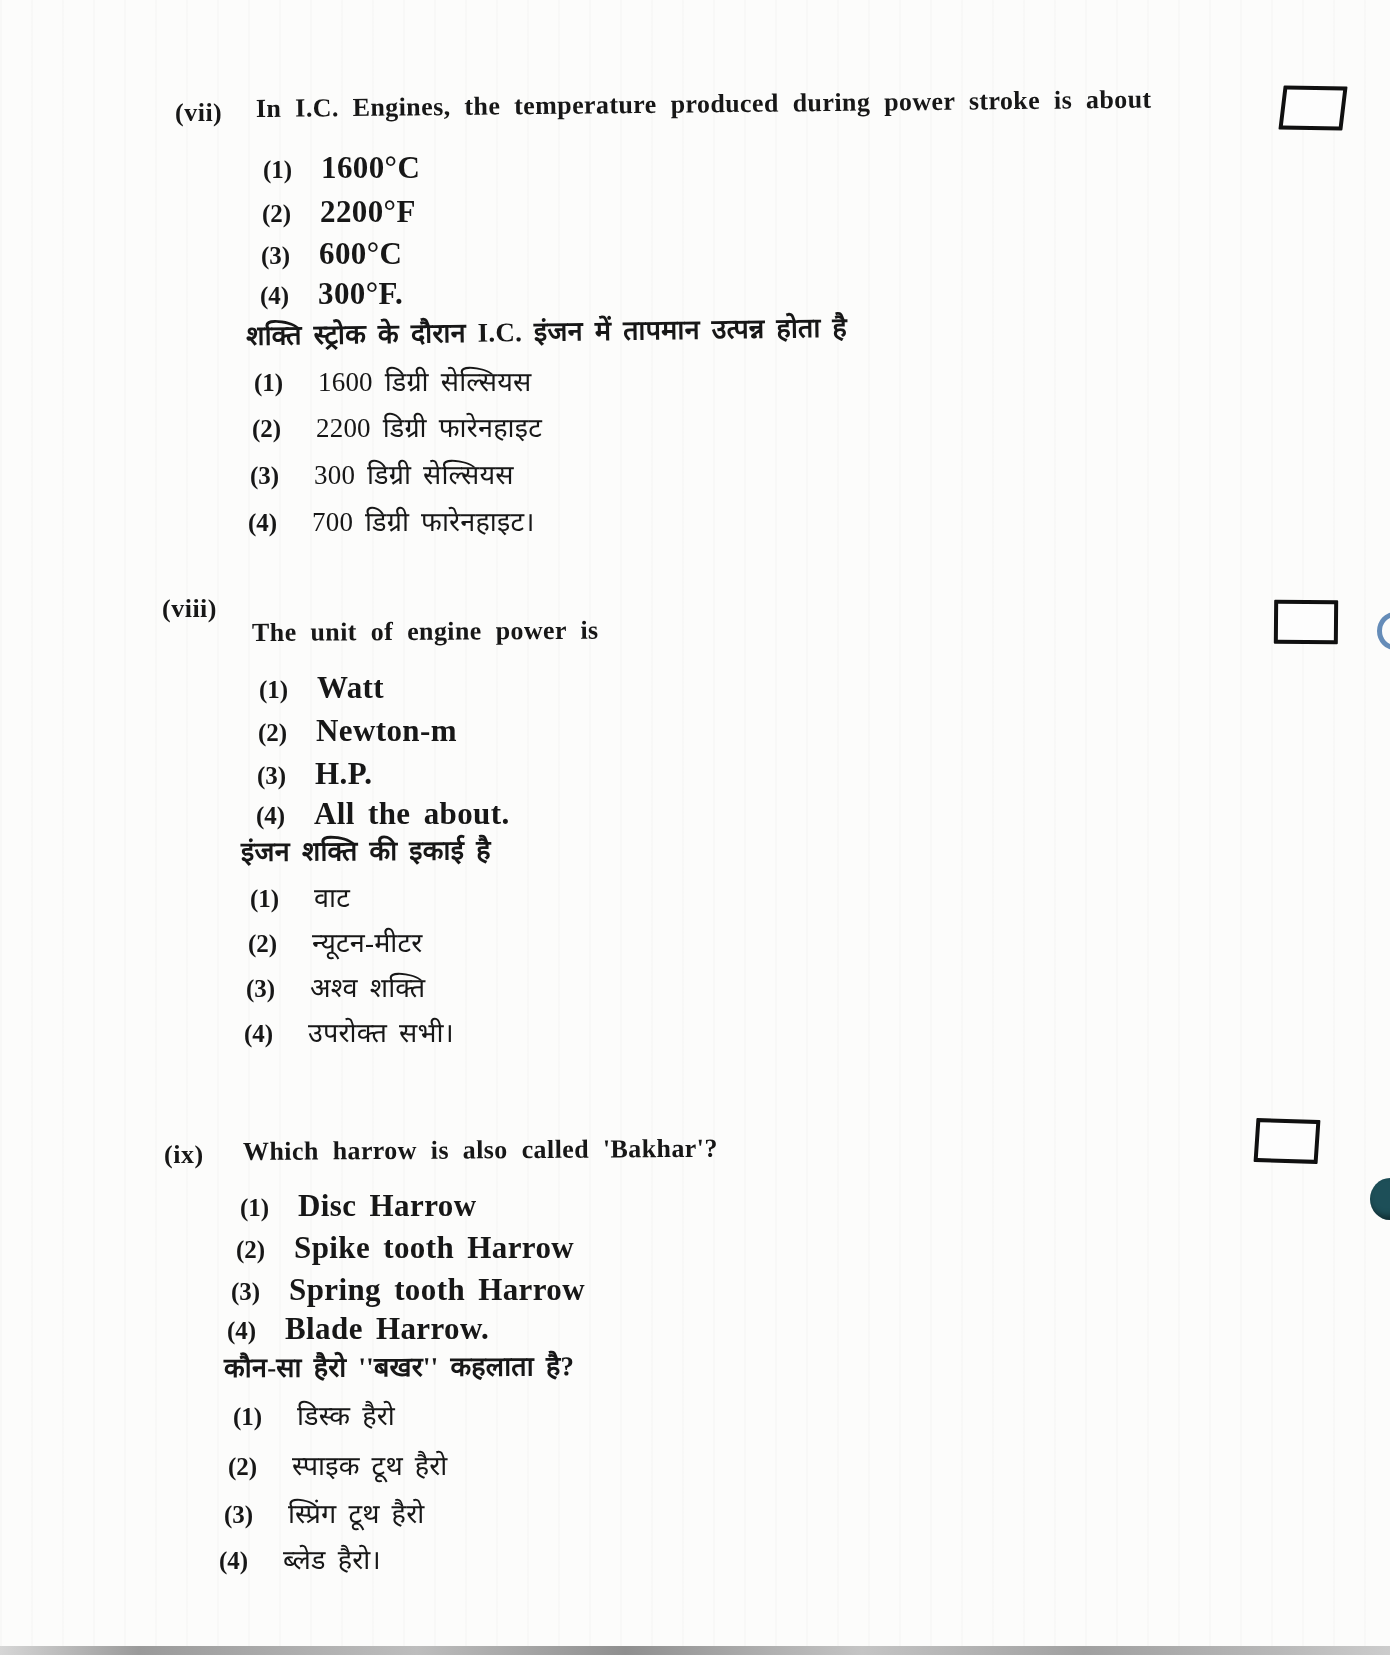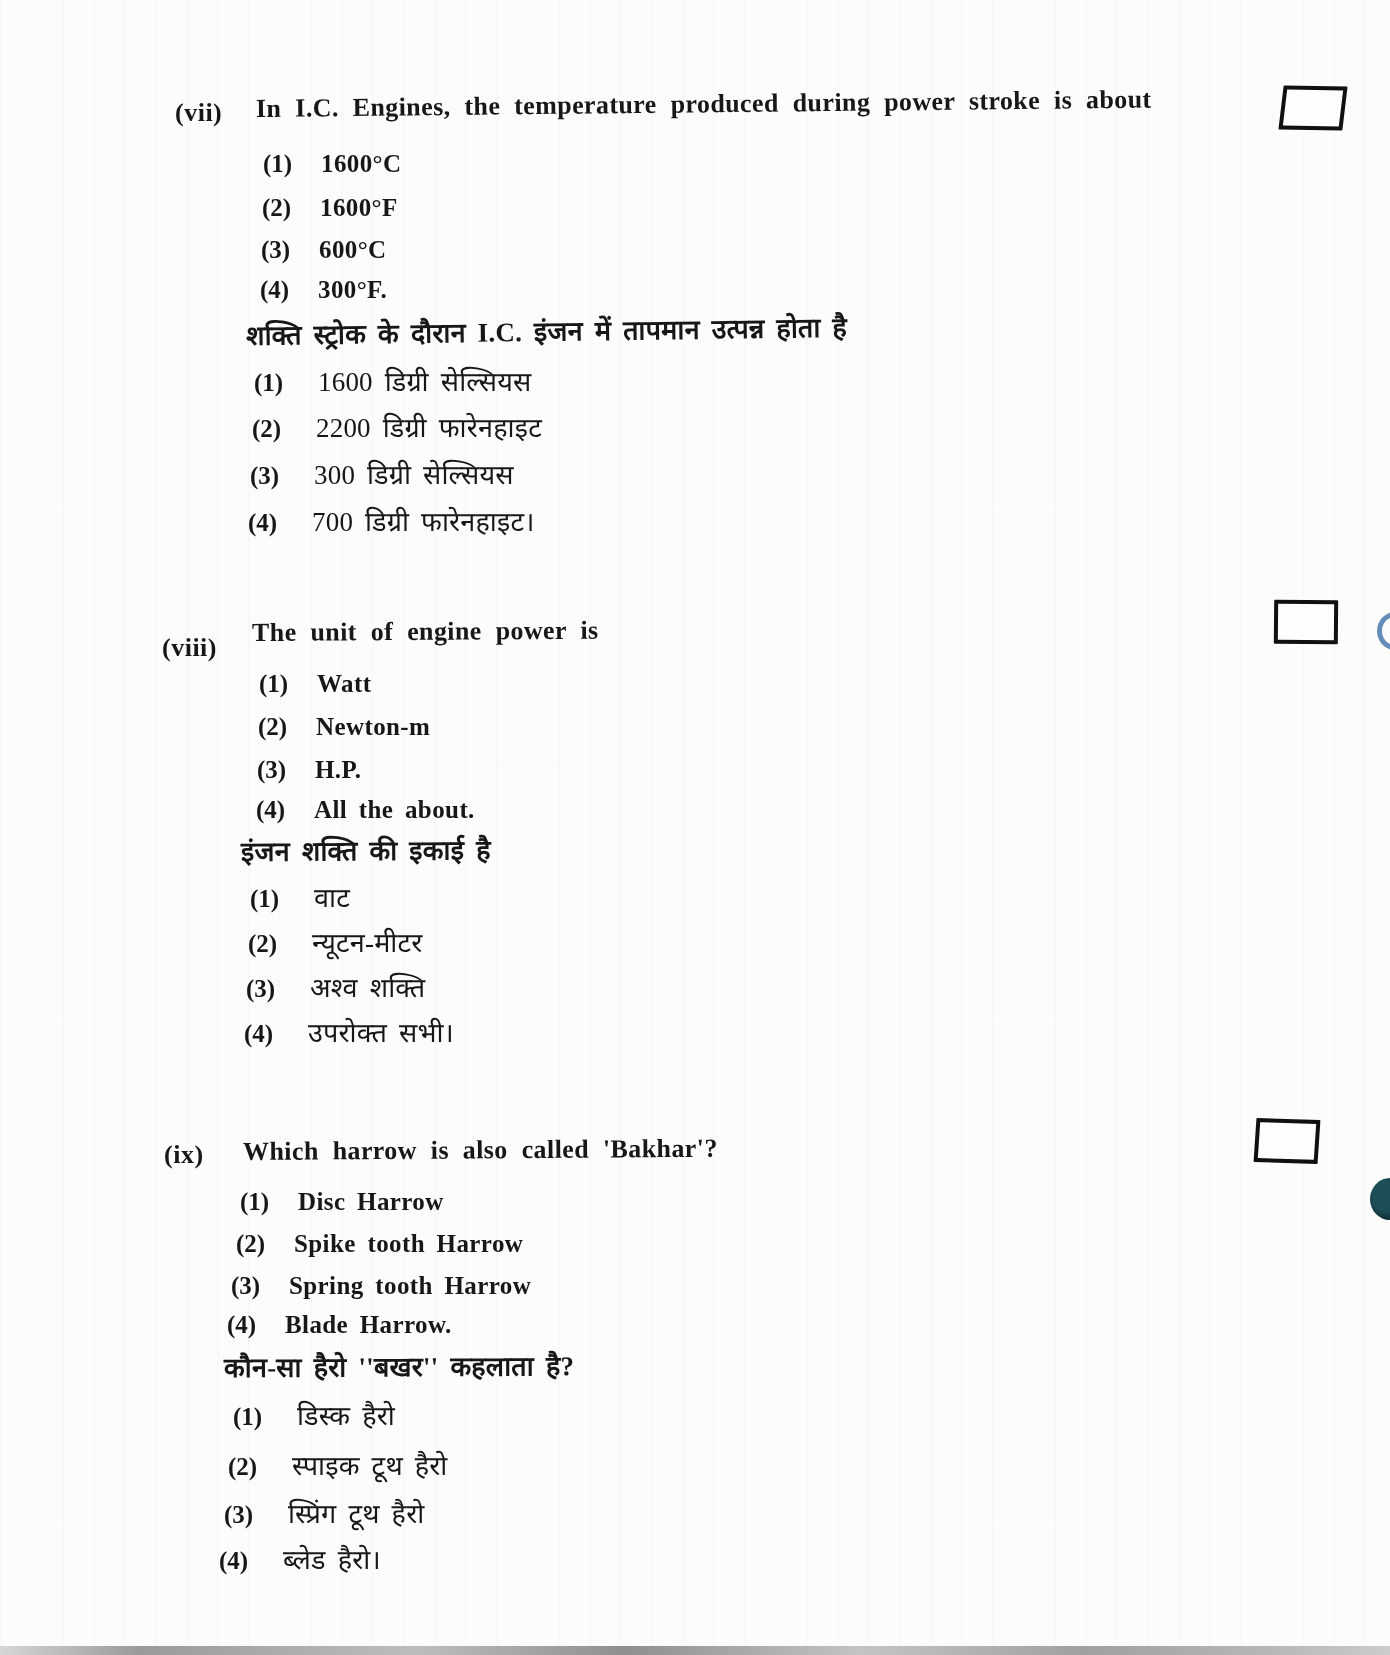--- a/index.html
+++ b/index.html
@@ -11,21 +11,21 @@
       #fcfcfb;
     overflow:hidden;
     font-family:"Liberation Serif","DejaVu Serif",serif;
     color:#171717;
   }
   .abs{position:absolute;white-space:nowrap;}
   .qlabel{font-size:26px;font-weight:600;letter-spacing:0.5px;}
   .qtext{font-size:26px;font-weight:600;letter-spacing:0.4px;word-spacing:7px;}
   .opt{position:absolute;display:flex;align-items:baseline;}
   .opt .onum{font-size:25px;font-weight:600;min-width:44px;}
-  .opt .otext{font-size:25px;font-weight:600;letter-spacing:0.4px;word-spacing:5px;margin-left:14px;}
+  .opt .otext{font-size:31px;font-weight:600;letter-spacing:0.4px;word-spacing:5px;margin-left:14px;}
   .hi{font-family:"Liberation Serif","DejaVu Sans",serif;}
   .hi .otext, .hitext{font-size:27px;font-weight:400;letter-spacing:0.2px;word-spacing:5px;}
   .hi .otext{margin-left:20px;}
   .hitext{font-weight:700;}
   .checkbox{
     position:absolute;width:56px;height:36px;
     border:4px solid #101010;border-radius:1px;
     background:#fdfdfd;
   }
   .blue-arc{
@@ -50,21 +50,21 @@
     <span class="abs qlabel" style="left:175px;top:98px;">(vii)</span>
     <span class="abs qtext" style="left:256px;top:94px;transform:rotate(-0.6deg);transform-origin:left;">In I.C. Engines, the temperature produced during power stroke is about</span>
     <span class="checkbox" style="left:1281px;top:86px;transform:skewX(-6deg) rotate(0.8deg);"></span>
 
     <div class="opt" style="left:263px;top:150px;">
       <span class="onum">(1)</span>
       <span class="otext">1600°C</span>
     </div>
     <div class="opt" style="left:262px;top:194px;">
       <span class="onum">(2)</span>
-      <span class="otext">1600°F</span>
+      <span class="otext">2200°F</span>
     </div>
     <div class="opt" style="left:261px;top:236px;">
       <span class="onum">(3)</span>
       <span class="otext">600°C</span>
     </div>
     <div class="opt" style="left:260px;top:276px;">
       <span class="onum">(4)</span>
       <span class="otext">300°F.</span>
     </div>
 
@@ -82,21 +82,21 @@
       <span class="onum">(3)</span>
       <span class="otext">300 डिग्री सेल्सियस</span>
     </div>
     <div class="opt hi" style="left:248px;top:502px;">
       <span class="onum">(4)</span>
       <span class="otext">700 डिग्री फारेनहाइट।</span>
     </div>
   </section>
 
   <section>
-    <span class="abs qlabel" style="left:162px;top:633px;">(viii)</span>
+    <span class="abs qlabel" style="left:162px;top:594px;">(viii)</span>
     <span class="abs qtext" style="left:252px;top:618px;transform:rotate(-0.4deg);transform-origin:left;">The unit of engine power is</span>
     <span class="checkbox" style="left:1274px;top:600px;transform:rotate(0.5deg);"></span>
 
     <div class="opt" style="left:259px;top:670px;">
       <span class="onum">(1)</span>
       <span class="otext">Watt</span>
     </div>
     <div class="opt" style="left:258px;top:713px;">
       <span class="onum">(2)</span>
       <span class="otext">Newton-m</span>

